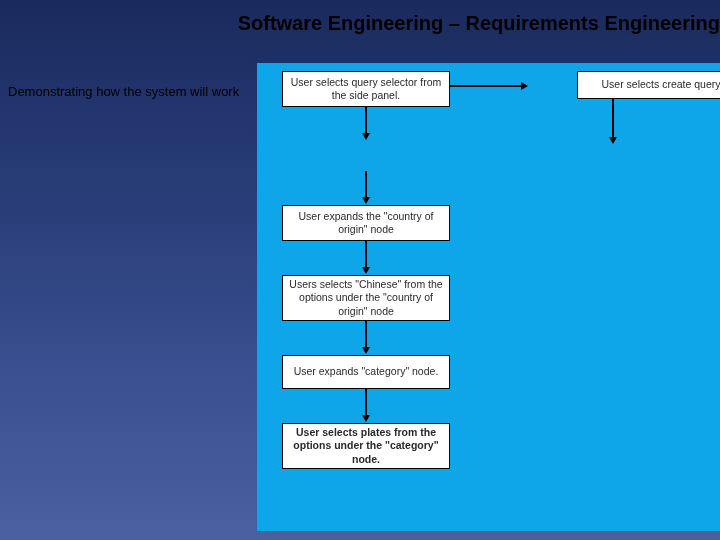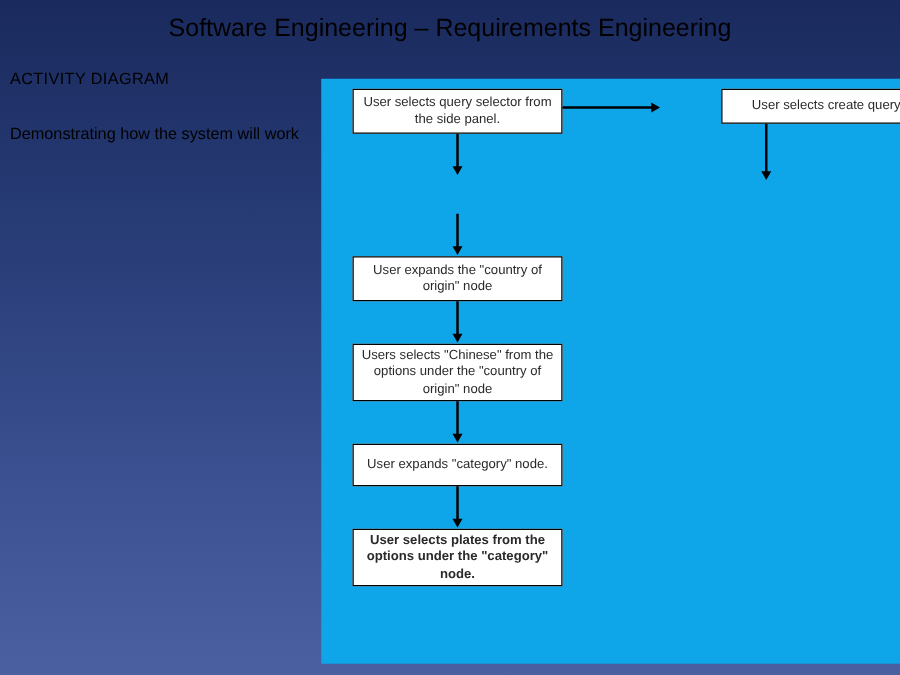--- a/index.html
+++ b/index.html
@@ -4,23 +4,23 @@
 <style>
   * { margin: 0; padding: 0; box-sizing: border-box; }
   html, body { width: 720px; height: 540px; overflow: hidden; }
   body {
     background: linear-gradient(to bottom, #1a2a5e 0%, #2a3f7a 40%, #3a5090 70%, #4a60a0 100%);
     font-family: Verdana, Arial, sans-serif;
     color: #000;
     position: relative;
   }
   .title {
-    text-align: center;
+    text-align: right;
     font-size: 20px;
-    font-weight: normal;
+    font-weight: bold;
     color: #000;
     padding-top: 12px;
     padding-bottom: 8px;
   }
   .sidebar {
     position: absolute;
     left: 8px;
     top: 55px;
     width: 250px;
     color: #000;
@@ -75,21 +75,20 @@
     border-bottom: 4px solid transparent;
     border-left: 7px solid #000;
   }
 </style>
 </head>
 <body>
 
 <div class="title">Software Engineering – Requirements Engineering</div>
 
 <div class="sidebar">
-  <h2>ACTIVITY DIAGRAM</h2>
   <p>Demonstrating how the system will work</p>
 </div>
 
 <div class="diagram-area">
 
   <div class="node" style="left:25px; top:8px; width:168px; height:36px;">User selects query selector from the side panel.</div>
   <div class="node" style="left:25px; top:142px; width:168px; height:36px;">User expands the "country of origin" node</div>
   <div class="node" style="left:25px; top:212px; width:168px; height:46px;">Users selects "Chinese" from the options under the "country of origin" node</div>
   <div class="node" style="left:25px; top:292px; width:168px; height:34px;">User expands "category" node.</div>
   <div class="node" style="left:25px; top:360px; width:168px; height:46px;font-weight:bold;">User selects plates from the options under the "category" node.</div>

